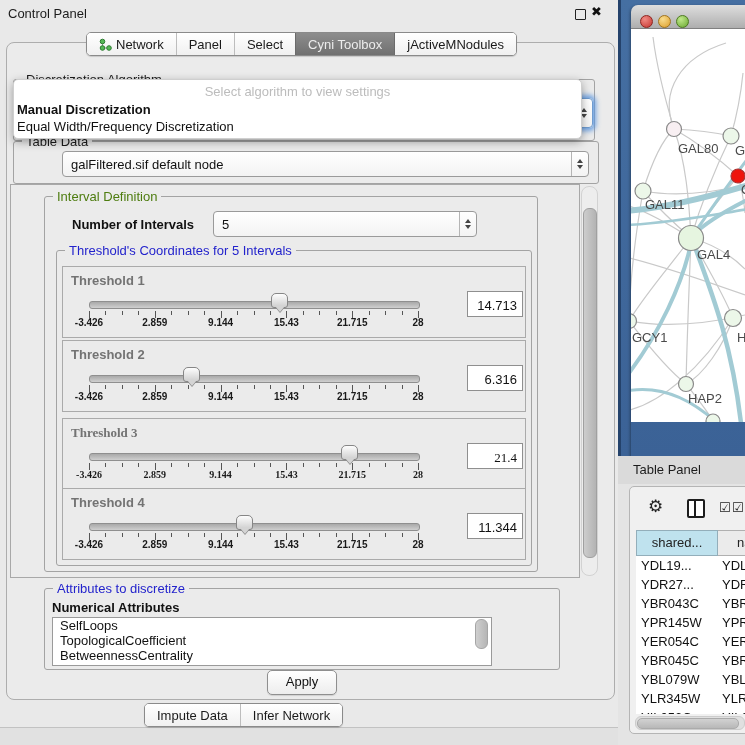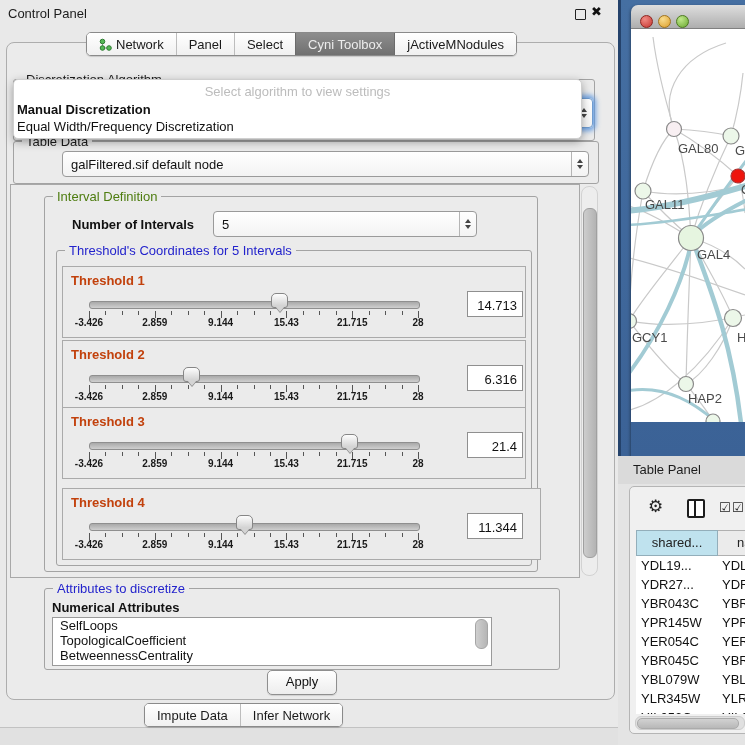--- a/index.html
+++ b/index.html
@@ -47,21 +47,21 @@
   
   #settings-pane{left:10px;top:184px;width:568px;height:392px;border:1px solid #a8a8a8;background:#ebebeb;}
   #outer-sb-track{left:581px;top:186px;width:15px;height:388px;background:#ededed;border:1px solid #d2d2d2;border-radius:8px;}
   #outer-sb-thumb{left:583px;top:208px;width:12px;height:348px;border-radius:6px;
                   background:linear-gradient(90deg,#cdcdcd,#b3b3b3);border:1px solid #a0a0a0;}
   #interval-group{left:44px;top:196px;width:492px;height:374px;}
   #noi-label{left:72px;top:217px;font-size:13px;font-weight:bold;color:#111;}
   #combo-noi{left:213px;top:211px;width:262px;height:24px;}
   #thr-group{left:56px;top:250px;width:474px;height:314px;}
   .thr-row{position:absolute;left:62px;width:462px;height:70px;border:1px solid #aaa;background:#ebebeb;}
-  .thr-label{position:absolute;left:8px;top:6px;font-size:13px;font-weight:bold;color:#c2410c;}
+  .thr-label{position:absolute;left:8px;top:6px;font-size:13px;font-weight:bold;color:#737373;}
   .thr-track{position:absolute;left:26px;top:34px;width:329px;height:6px;border-radius:3px;
              background:linear-gradient(#a9a9a9,#cfcfcf);border:1px solid #8f8f8f;}
   .thr-thumb{position:absolute;top:26px;width:15px;height:13px;border-radius:5px 5px 3px 3px;
              background:linear-gradient(#fdfdfd,#cfcfcf);border:1px solid #868686;}
   .thr-thumb::after{content:"";position:absolute;left:2.5px;top:12px;width:0;height:0;
              border-left:5px solid transparent;border-right:5px solid transparent;
              border-top:6px solid #d4d4d4;filter:drop-shadow(0 1px 0 #868686);}
   .tick{position:absolute;width:1px;background:#555;}
   .tick-label{position:absolute;top:50px;transform:translateX(-50%);font-size:10px;font-weight:600;color:#1a1a1a;}
   .thr-value{position:absolute;left:404px;top:24px;width:56px;height:26px;line-height:28px;
@@ -252,21 +252,21 @@
       <div class="tick" style="left: 355px; top: 44px; height: 7px;"></div>
       <span class="tick-label" style="left: 26px;">-3.426</span>
       <span class="tick-label" style="left: 91.8px;">2.859</span>
       <span class="tick-label" style="left: 157.6px;">9.144</span>
       <span class="tick-label" style="left: 223.4px;">15.43</span>
       <span class="tick-label" style="left: 289.2px;">21.715</span>
       <span class="tick-label" style="left: 355px;">28</span>
       <div class="thr-thumb" style="left: 120.489px;"></div>
       <div class="thr-value">6.316</div>
     </div>
-    <div class="thr-row abs" style="top: 407px;">
+    <div class="thr-row abs" style="top: 418px; font-family: Liberation Serif, serif;">
       <div class="thr-label">Threshold 3</div>
       <div class="thr-track"></div>
       <div class="tick" style="left: 26px; top: 44px; height: 7px;"></div>
       <div class="tick" style="left: 42.45px; top: 44px; height: 4px;"></div>
       <div class="tick" style="left: 58.9px; top: 44px; height: 4px;"></div>
       <div class="tick" style="left: 75.35px; top: 44px; height: 4px;"></div>
       <div class="tick" style="left: 91.8px; top: 44px; height: 7px;"></div>
       <div class="tick" style="left: 108.25px; top: 44px; height: 4px;"></div>
       <div class="tick" style="left: 124.7px; top: 44px; height: 4px;"></div>
       <div class="tick" style="left: 141.15px; top: 44px; height: 4px;"></div>
@@ -285,21 +285,21 @@
       <div class="tick" style="left: 355px; top: 44px; height: 7px;"></div>
       <span class="tick-label" style="left: 26px;">-3.426</span>
       <span class="tick-label" style="left: 91.8px;">2.859</span>
       <span class="tick-label" style="left: 157.6px;">9.144</span>
       <span class="tick-label" style="left: 223.4px;">15.43</span>
       <span class="tick-label" style="left: 289.2px;">21.715</span>
       <span class="tick-label" style="left: 355px;">28</span>
       <div class="thr-thumb" style="left: 278.404px;"></div>
       <div class="thr-value">21.4</div>
     </div>
-    <div class="thr-row abs" style="top: 488px; padding-left: 15px;">
+    <div class="thr-row abs" style="top: 488px;">
       <div class="thr-label">Threshold 4</div>
       <div class="thr-track"></div>
       <div class="tick" style="left: 26px; top: 44px; height: 7px;"></div>
       <div class="tick" style="left: 42.45px; top: 44px; height: 4px;"></div>
       <div class="tick" style="left: 58.9px; top: 44px; height: 4px;"></div>
       <div class="tick" style="left: 75.35px; top: 44px; height: 4px;"></div>
       <div class="tick" style="left: 91.8px; top: 44px; height: 7px;"></div>
       <div class="tick" style="left: 108.25px; top: 44px; height: 4px;"></div>
       <div class="tick" style="left: 124.7px; top: 44px; height: 4px;"></div>
       <div class="tick" style="left: 141.15px; top: 44px; height: 4px;"></div>

